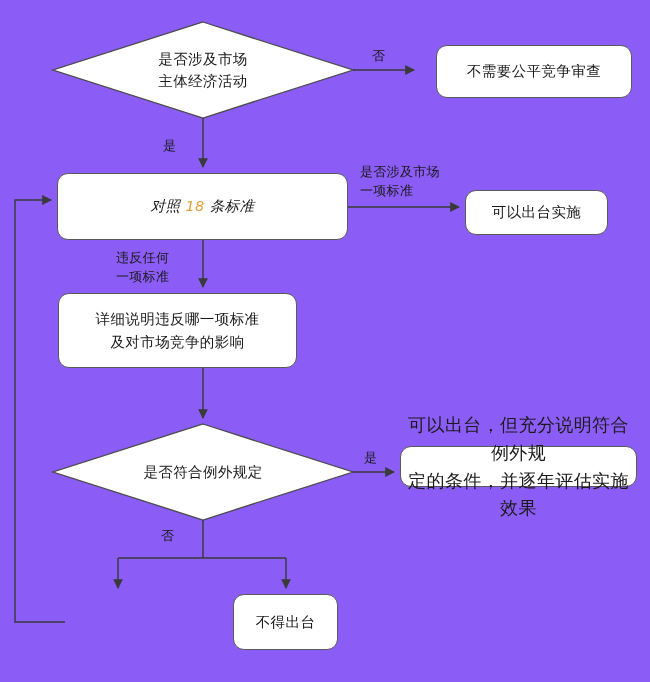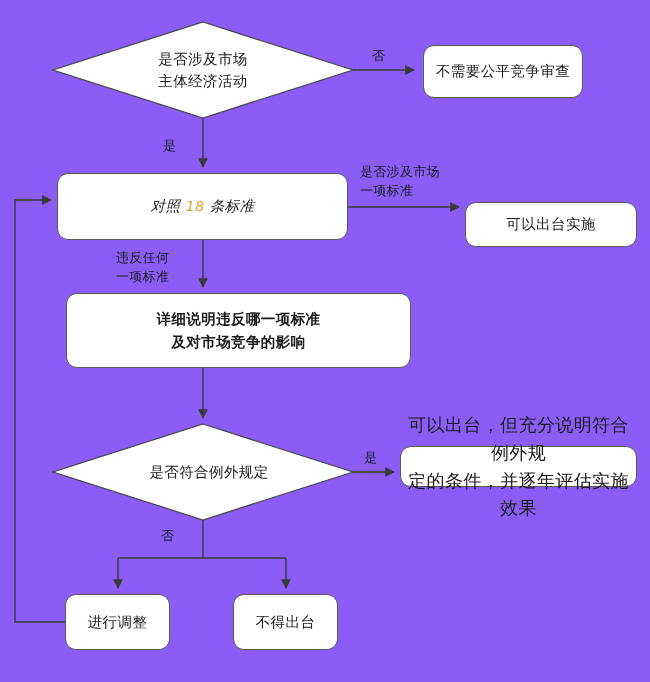--- a/index.html
+++ b/index.html
@@ -103,39 +103,38 @@
     <path d="M 118 558 L 286 558" fill="none" stroke="#3a3a3a" stroke-width="1.4"></path>
     <path d="M 118 558 L 118 588" fill="none" stroke="#3a3a3a" stroke-width="1.4" marker-end="url(#arrow)"></path>
     <path d="M 286 558 L 286 588" fill="none" stroke="#3a3a3a" stroke-width="1.4" marker-end="url(#arrow)"></path>
 
     <path d="M 65 622 L 15 622 L 15 200 L 51 200" fill="none" stroke="#3a3a3a" stroke-width="1.4" marker-end="url(#arrow)"></path>
   </svg>
 
   <div class="diamond-label" style="left:78px; top:40px; width:250px; height:60px;">是否涉及市场
 主体经济活动</div>
 
-  <div class="node box" style="left:423px; top:45px; width:160px; height:53px;">不需要公平竞争审查</div>
+  <div class="node box" style="left:436px; top:45px; width:196px; height:53px;">不需要公平竞争审查</div>
 
   <div class="node box" style="left:57px; top:173px; width:291px; height:67px; white-space:normal;font-style:italic;">
     <div style="width:100%;">
       <div><span>对照 </span><span class="accent">18</span><span> 条标准</span></div>
     </div>
   </div>
 
-  <div class="node box" style="left:465px; top:202px; width:172px; height:45px;">可以出台实施</div>
+  <div class="node box" style="left:465px; top:190px; width:143px; height:45px;">可以出台实施</div>
 
-  <div class="node box" style="left:66px; top:293px; width:345px; height:75px;font-weight:bold;">详细说明违反哪一项标准
+  <div class="node box" style="left:58px; top:293px; width:239px; height:75px;">详细说明违反哪一项标准
 及对市场竞争的影响</div>
 
-  <div class="diamond-label" style="left:84px; top:455px; width:250px; height:34px;">是否符合例外规定</div>
+  <div class="diamond-label" style="left:78px; top:455px; width:250px; height:34px;">是否符合例外规定</div>
 
   <div class="node box" style="left:400px; top:446px; width:237px; height:41px; font-size:18px;">可以出台，但充分说明符合例外规
 定的条件，并逐年评估实施效果</div>
 
-  <div class="node box" style="left:65px; top:594px; width:105px; height:56px;">进行调整</div>
 
   <div class="node box" style="left:233px; top:594px; width:105px; height:56px;">不得出台</div>
 
   <div class="edge-label" style="left:372px; top:47px;">否</div>
 
   <div class="edge-label" style="left:163px; top:137px;">是</div>
 
   <div class="edge-label" style="left:360px; top:163px; text-align:left;">是否涉及市场
 一项标准</div>
 

